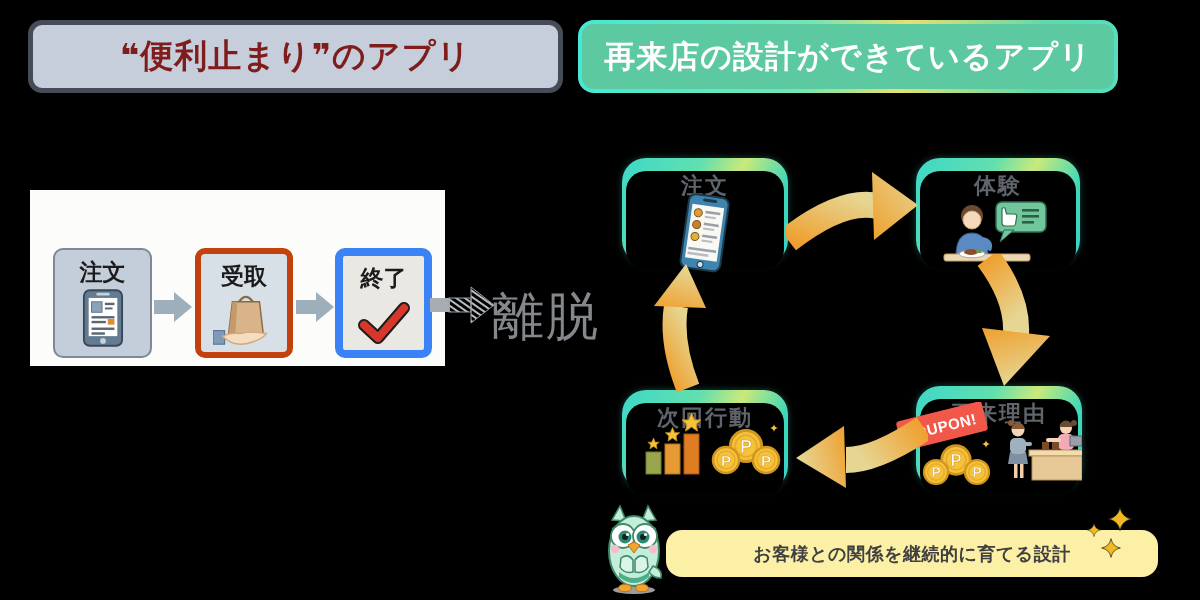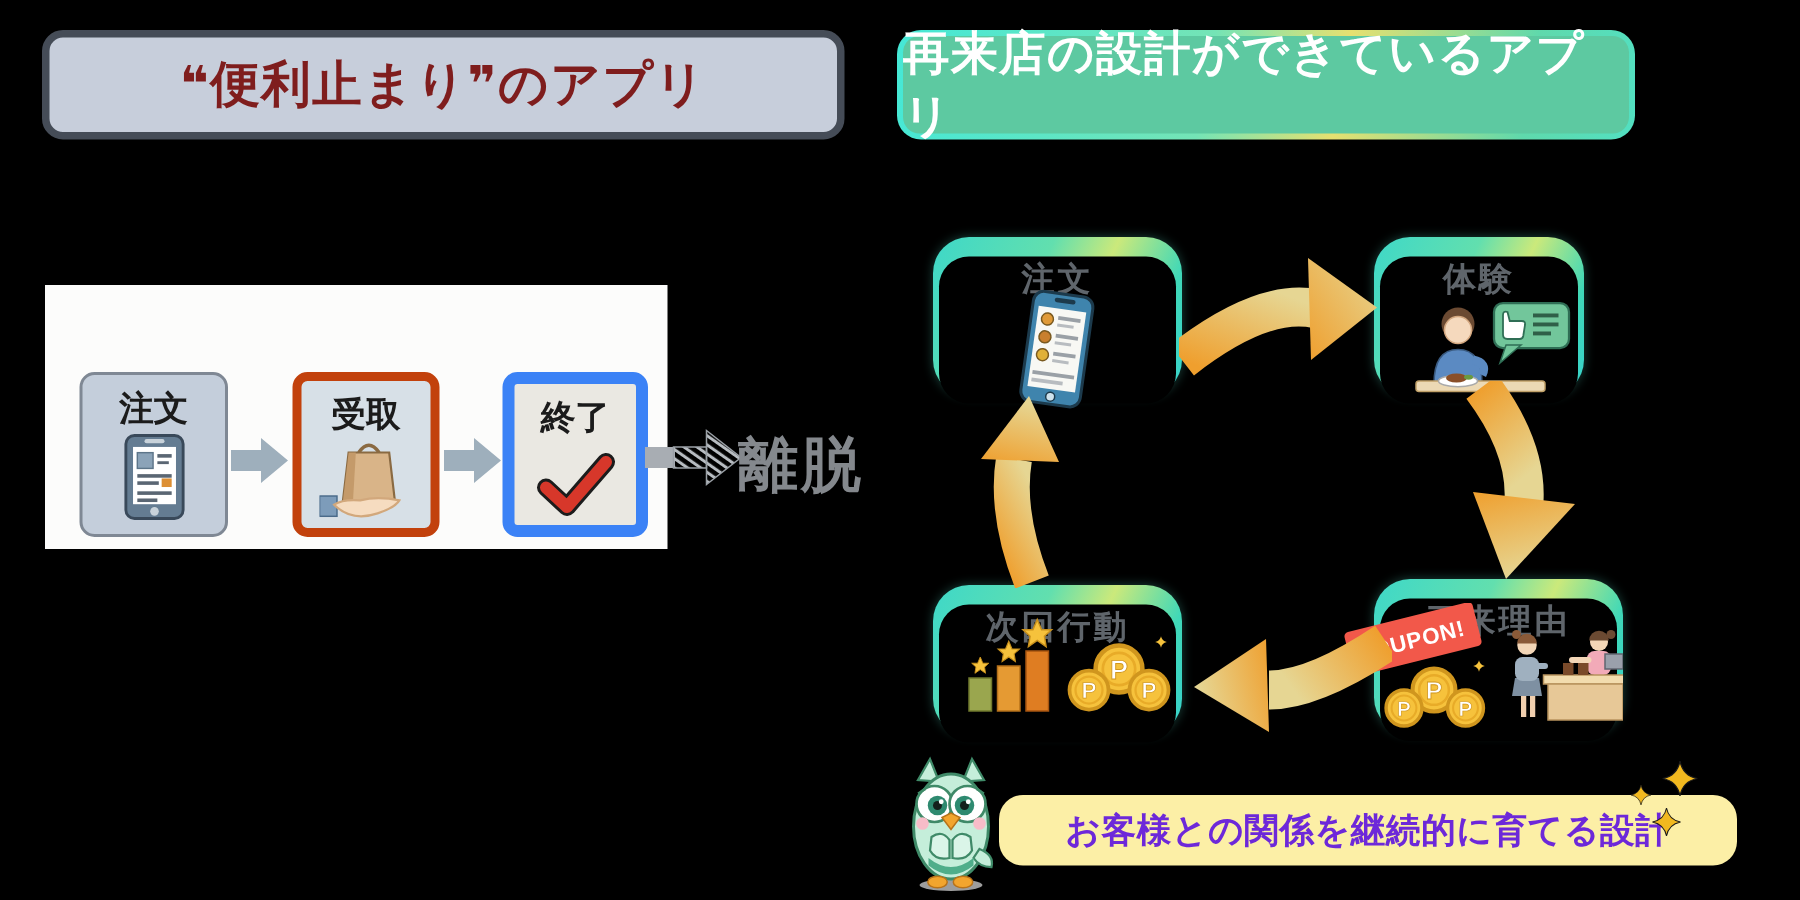--- a/index.html
+++ b/index.html
@@ -5,51 +5,51 @@
   html,body{margin:0;padding:0;background:#000;}
   .stage{position:relative;width:1200px;height:600px;background:#000;overflow:hidden;
          font-family:"Liberation Sans","DejaVu Sans",sans-serif;}
   .abs{position:absolute;}
 
   
   .title-left{left:28px;top:20px;width:535px;height:73px;background:#c7cedb;
     border:5px solid #454c57;border-radius:14px;box-sizing:border-box;
     display:flex;align-items:center;justify-content:center;}
   .title-left span{font-size:33px;font-weight:800;color:#7f1d1d;letter-spacing:1px;}
-  .title-right{left:598px;top:20px;width:492px;height:73px;border-radius:16px;
+  .title-right{left:578px;top:20px;width:540px;height:73px;border-radius:16px;
     padding:4px;box-sizing:border-box;
     background:linear-gradient(100deg,#45e8d6,#74e4b6 42%,#e6e070 60%,#5fd9ac 85%,#52e0c2);}
   .title-right-inner{width:100%;height:100%;background:#5dc9a1;border-radius:11px;
     display:flex;align-items:center;justify-content:center;}
   .title-right-inner span{font-size:31px;font-weight:800;color:#ffffff;letter-spacing:1px;}
 
   
   .flow-image{left:30px;top:190px;width:415px;height:176px;background:#fcfcfb;}
   .step-card{position:absolute;top:58px;height:110px;border-radius:10px;box-sizing:border-box;
     display:flex;flex-direction:column;align-items:center;}
   .card1{left:23px;width:99px;background:#c4cedb;border:2px solid #7f8894;}
   .card2{left:165px;width:98px;background:#d7e0e7;border:6px solid #c2410c;}
   .card3{left:305px;width:97px;background:#eae8e2;border:8px solid #3b82f6;}
   .card-label{font-size:23px;font-weight:800;color:#1b1b1b;margin-top:7px;}
   .step-arrow{position:absolute;top:102px;}
 
-  .churn-label{left:492px;top:282px;font-size:40px;font-weight:700;color:#84888d;letter-spacing:2px;}
+  .churn-label{left:492px;top:282px;font-size:52px;font-weight:400;color:#84888d;letter-spacing:2px;}
 
   
   .cycle-box{position:absolute;border-radius:24px;padding:4px;box-sizing:border-box;
     background:linear-gradient(115deg,#3ed8c8,#62dfae 38%,#cbe97b 58%,#3fd8b8 82%,#38d2cc);
     box-shadow:0 0 7px rgba(90,230,205,.30);}
   .cycle-inner{width:100%;height:100%;background:#000;border-radius:20px;}
   .cycle-label{font-size:22px;font-weight:800;color:#5f656b;text-align:center;
     margin-top:9px;letter-spacing:2px;}
 
   
   .banner{left:666px;top:530px;width:492px;height:47px;background:#fcefa6;border-radius:16px;
     display:flex;align-items:center;justify-content:center;}
-  .banner span{font-size:23px;font-weight:800;color:#6d28d9;letter-spacing:.5px;}
+  .banner span{font-size:18px;font-weight:800;color:#404040;letter-spacing:.5px;}
 </style>
 </head>
 <body>
 
 <div class="stage">
 
   <svg width="0" height="0" style="position:absolute" aria-hidden="true">
     <defs>
       <path id="star5" d="M0,-10 L2.9,-3.1 L9.5,-3.1 L4.8,1.2 L5.9,8.1 L0,4 L-5.9,8.1 L-4.8,1.2 L-9.5,-3.1 L-2.9,-3.1 Z"></path>
       <path id="spark4" d="M0,-11 Q1.8,-1.8 11,0 Q1.8,1.8 0,11 Q-1.8,1.8 -11,0 Q-1.8,-1.8 0,-11 Z"></path>
@@ -129,21 +129,21 @@
     <div class="title-right-inner">
       <span>再来店の設計ができているアプリ</span>
     </div>
   </div>
 
   <div class="cycle-box" style="left:622px;top:158px;width:166px;height:106px">
     <div class="cycle-inner">
         <div class="cycle-label">注文</div>
       </div>
   </div>
-  <div class="cycle-box" style="left:916px;top:158px;width:140px;height:106px">
+  <div class="cycle-box" style="left:916px;top:158px;width:164px;height:106px">
     <div class="cycle-inner">
         <div class="cycle-label">体験</div>
       </div>
   </div>
   <div class="cycle-box" style="left:916px;top:386px;width:166px;height:103px">
     <div class="cycle-inner">
         <div class="cycle-label">再来理由</div>
       </div>
   </div>
   <div class="cycle-box" style="left:622px;top:390px;width:166px;height:100px">

